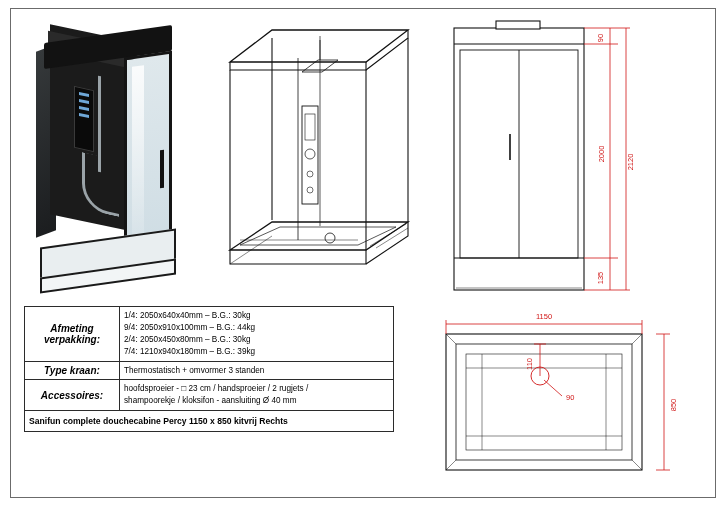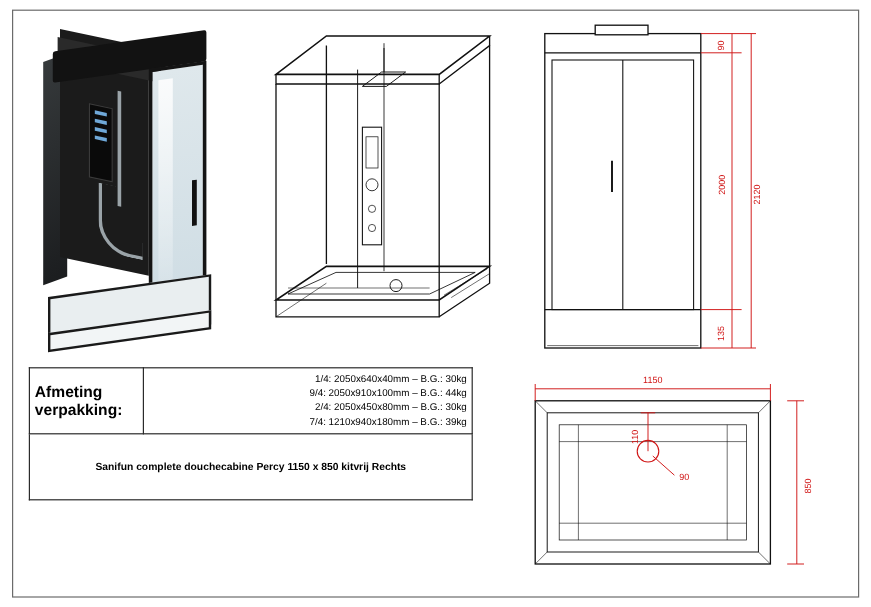--- a/index.html
+++ b/index.html
@@ -33,24 +33,24 @@
   .elev{position:absolute;left:440px;top:14px;width:196px;height:278px;}
   .elev svg{display:block;}
 
   
   .plan{position:absolute;left:432px;top:308px;width:270px;height:178px;}
   .plan svg{display:block;}
 
   
   .spec{position:absolute;left:24px;top:306px;width:370px;border-collapse:collapse;font-size:8.2px;}
   .spec td{border:1px solid #2b2b2b;padding:3px 4px;vertical-align:middle;}
-  .spec td.label{width:86px;font-weight:bold;font-size:13px;}
-  .spec td.val{text-align:right;line-height:1.45;}
+  .spec td.label{width:86px;text-align:center;font-weight:bold;font-size:10px;font-style:italic;}
+  .spec td.val{text-align:left;line-height:1.45;}
   .spec td.val b{font-weight:bold;}
-  .spec tr.footer td{text-align:center;font-weight:bold;font-size:8.6px;padding:22px 4px;}
+  .spec tr.footer td{text-align:left;font-weight:bold;font-size:8.6px;padding:5px 4px;}
   .sizes{line-height:1.5;}
   .dimtxt{font-size:7.5px;font-family:"Liberation Sans",sans-serif;}
 </style>
 </head>
 <body>
 
 <div id="page">
   <div class="frame"></div>
 
   <div class="photo">
@@ -209,18 +209,29 @@
     <tbody>
       <tr>
         <td class="label">Afmeting verpakking:</td>
         <td class="val sizes">
           <div>1/4: 2050x640x40mm – B.G.: 30kg</div>
           <div>9/4: 2050x910x100mm – B.G.: 44kg</div>
           <div>2/4: 2050x450x80mm – B.G.: 30kg</div>
           <div>7/4: 1210x940x180mm – B.G.: 39kg</div>
         </td>
       </tr>
+      <tr>
+        <td class="label">Type kraan:</td>
+        <td class="val">Thermostatisch + omvormer 3 standen</td>
+      </tr>
+      <tr>
+        <td class="label">Accessoires:</td>
+        <td class="val">
+          <div>hoofdsproeier - □ 23 cm / handsproeier / 2 rugjets /</div>
+          <div>shampoorekje / kloksifon - aansluiting Ø 40 mm</div>
+        </td>
+      </tr>
       <tr class="footer">
         <td colspan="2">Sanifun complete douchecabine Percy 1150 x 850 kitvrij Rechts</td>
       </tr>
     </tbody>
   </table>
 </div>
 
 </body></html>

